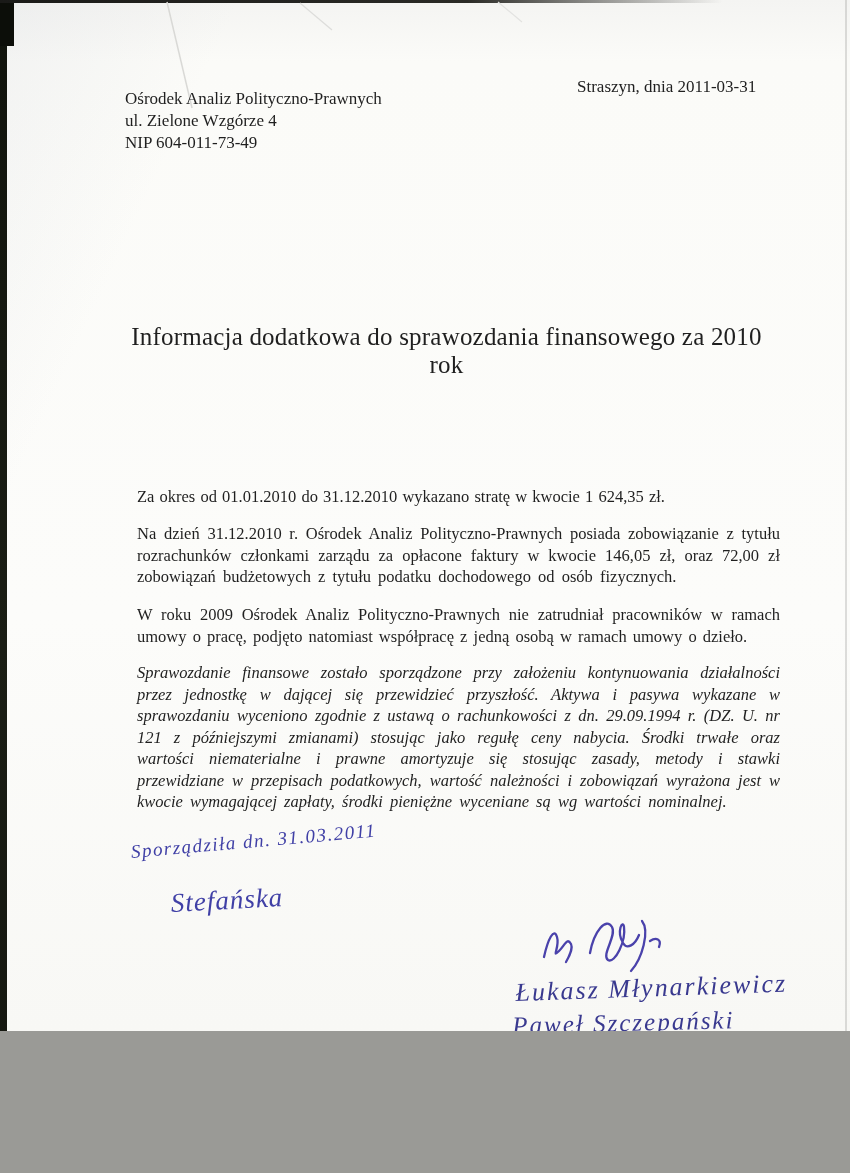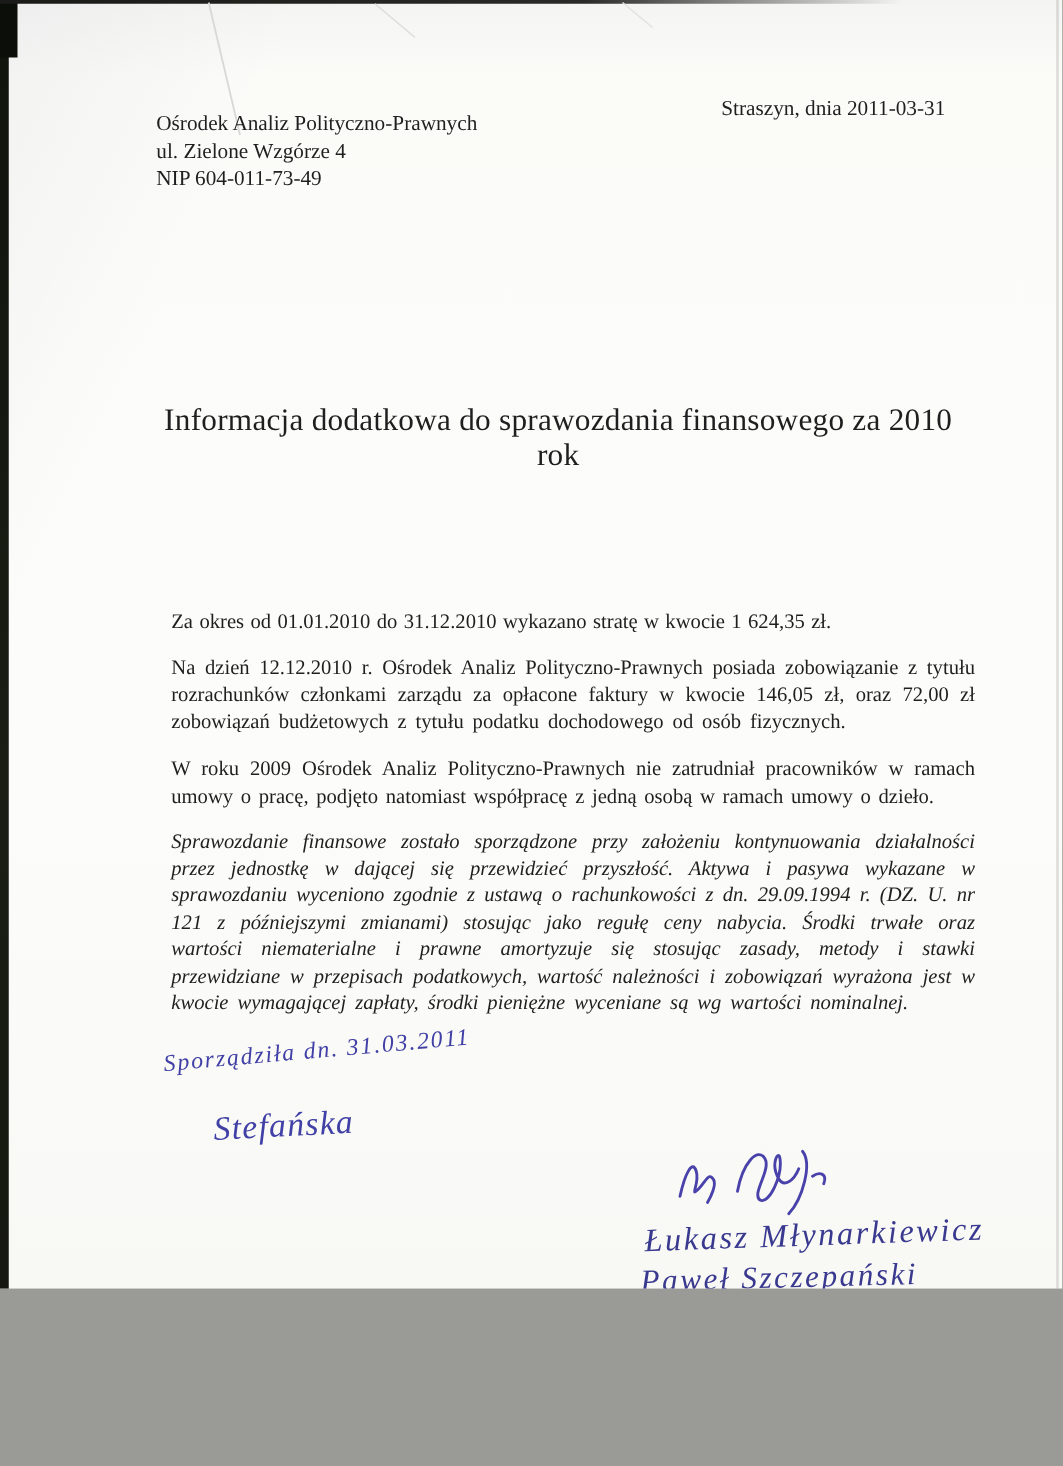--- a/index.html
+++ b/index.html
@@ -70,21 +70,21 @@
   <div class="sender">
     <div>Ośrodek Analiz Polityczno-Prawnych</div>
     <div>ul. Zielone Wzgórze 4</div>
     <div>NIP  604-011-73-49</div>
   </div>
   <div class="dateline">Straszyn, dnia 2011-03-31</div>
 
   <h1 class="title">Informacja dodatkowa do sprawozdania finansowego za 2010 rok</h1>
 
   <p class="para p1">Za okres od 01.01.2010 do 31.12.2010 wykazano stratę w kwocie 1 624,35 zł.</p>
-  <p class="para p2">Na dzień 12.12.2010 r. Ośrodek Analiz Polityczno-Prawnych posiada zobowiązanie z tytułu rozrachunków członkami zarządu za opłacone faktury w kwocie 146,05 zł, oraz 72,00 zł zobowiązań budżetowych z tytułu podatku dochodowego od osób fizycznych.</p>
+  <p class="para p2">Na dzień 31.12.2010 r. Ośrodek Analiz Polityczno-Prawnych posiada zobowiązanie z tytułu rozrachunków członkami zarządu za opłacone faktury w kwocie 146,05 zł, oraz 72,00 zł zobowiązań budżetowych z tytułu podatku dochodowego od osób fizycznych.</p>
   <p class="para p3">W roku 2009 Ośrodek Analiz Polityczno-Prawnych nie zatrudniał pracowników w ramach umowy o pracę, podjęto natomiast współpracę z jedną osobą w ramach umowy o dzieło.</p>
   <p class="para p4">Sprawozdanie finansowe zostało sporządzone przy założeniu kontynuowania działalności przez jednostkę w dającej się przewidzieć przyszłość. Aktywa i pasywa wykazane w sprawozdaniu wyceniono zgodnie z ustawą o rachunkowości z dn. 29.09.1994 r. (DZ. U. nr 121 z późniejszymi zmianami) stosując jako regułę ceny nabycia. Środki trwałe oraz wartości niematerialne i prawne amortyzuje się stosując zasady, metody i stawki przewidziane w przepisach podatkowych, wartość należności i zobowiązań wyrażona jest w kwocie wymagającej zapłaty, środki pieniężne wyceniane są wg wartości nominalnej.</p>
 
   <div class="hand hw-note">Sporządziła dn. 31.03.2011</div>
   <div class="hand hw-stefanska">Stefańska</div>
 
   <svg class="hw-scribble" width="140" height="62" viewBox="0 0 140 62">
     <g stroke="#4a42ab" stroke-width="2.3" fill="none" stroke-linecap="round" stroke-linejoin="round">
       <path d="M6,42 C10,24 16,12 19,22 C22,32 13,44 21,36 C27,30 29,22 33,29 C35,33 31,42 28,47"></path>
       <path d="M52,38 C56,16 68,2 74,12 C79,21 63,40 70,45 C77,49 88,26 86,12 C85,4 78,16 85,28 C89,35 97,30 101,20"></path>

